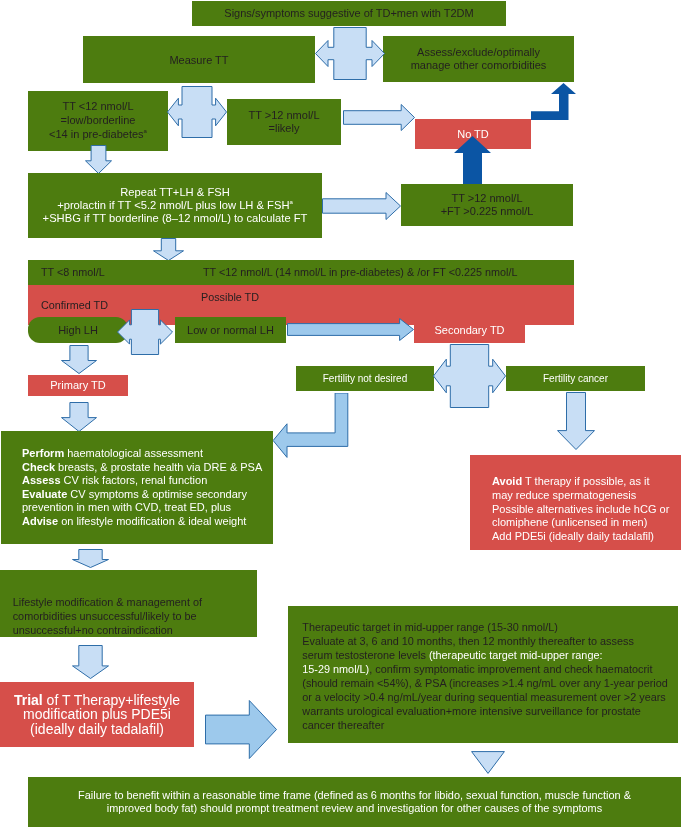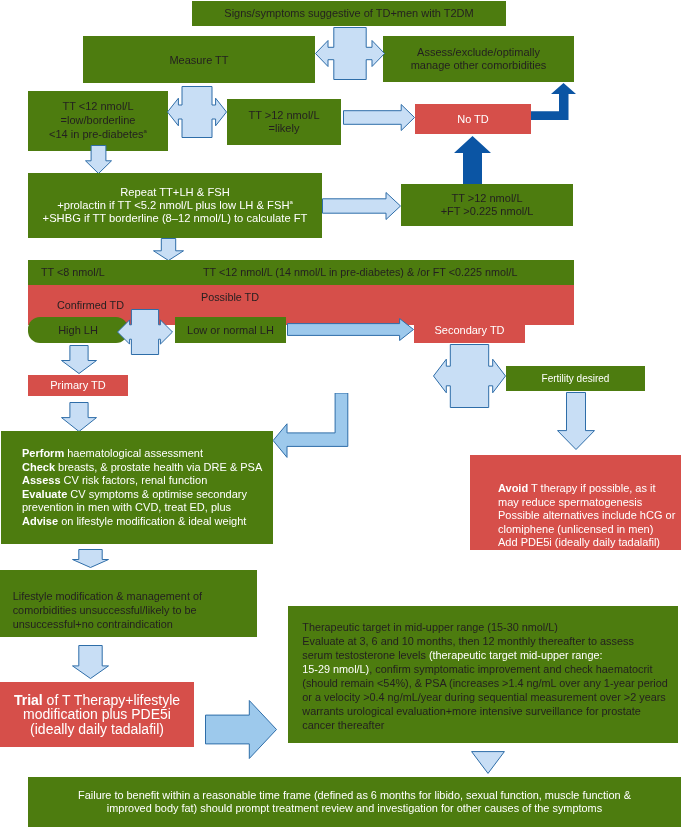--- a/index.html
+++ b/index.html
@@ -63,21 +63,21 @@
       <span>=likely</span>
     </span>
   </div>
 
   <div class="ar" style="left:343px;top:104px;">
     <svg width="72" height="27" viewBox="0 0 72 27">
         <path class="rarrow-a" d="M 0.5 6.7 L 58.2 6.7 L 58.2 0.5 L 71.5 13.5 L 58.2 26.5 L 58.2 20.3 L 0.5 20.3 Z" fill="#C8DEF5" stroke="#2E6DA8" stroke-width="1" stroke-linejoin="miter"></path>
       </svg>
   </div>
 
-  <div class="box red twhite" style="left:415px;top:104px;width:116px;height:30px;font-size:11px;line-height:30px;">
+  <div class="box red twhite" style="left:415px;top:119px;width:116px;height:30px;font-size:11px;line-height:30px;">
     <span class="tx">No TD</span>
   </div>
 
   <div class="ar" style="left:531px;top:83px;">
     <svg width="46" height="38" viewBox="0 0 46 38">
         <path class="elbow-ru" d="M 32.5 0 L 45 11 L 37.5 11 L 37.5 37 L 0 37 L 0 28.2 L 28 28.2 L 28 11 L 20 11 Z" fill="#0B55A4" stroke="none"></path>
       </svg>
   </div>
 
   <div class="ar" style="left:85px;top:145px;">
@@ -119,21 +119,21 @@
       </svg>
   </div>
 
   <div class="box blue tdark lft" style="left:28px;top:260px;width:546px;height:25px;font-size:10.8px;line-height:25px;padding-left:13px;">
     <span class="tx">TT &lt;8 nmol/L</span>
   </div>
   <div class="box blue tdark lft" style="left:203px;top:260px;width:371px;height:25px;font-size:10.8px;line-height:25px;background:transparent;">
     <span class="tx">TT &lt;12 nmol/L (14 nmol/L in pre-diabetes) &amp; /or FT &lt;0.225 nmol/L</span>
   </div>
 
-  <div class="box red tdark lft" style="left:28px;top:285px;width:546px;height:40px;font-size:10.8px;line-height:24px;padding-left:29px;">
+  <div class="box red tdark lft" style="left:28px;top:285px;width:546px;height:40px;font-size:10.8px;line-height:24px;padding-left:13px;">
     <span class="tx">Confirmed TD</span>
   </div>
   <div class="box red tdark lft" style="left:201px;top:285px;width:373px;height:24px;font-size:10.8px;line-height:24px;background:transparent;">
     <span class="tx">Possible TD</span>
   </div>
 
   <div class="box blue tdark" style="left:28px;top:317px;width:100px;height:26px;font-size:11px;line-height:26px;border-radius:12px;">
     <span class="tx">High LH</span>
   </div>
 
@@ -160,29 +160,32 @@
   <div class="ar" style="left:61px;top:345px;">
     <svg width="36" height="29" viewBox="0 0 36 29">
         <path class="darrow-c" d="M 8.9 0.5 L 27.1 0.5 L 27.1 15.5 L 35.5 15.5 L 18 28.5 L 0.5 15.5 L 8.9 15.5 Z" fill="#C8DEF5" stroke="#2E6DA8" stroke-width="1" stroke-linejoin="miter"></path>
       </svg>
   </div>
 
   <div class="box red twhite" style="left:28px;top:375px;width:100px;height:21px;font-size:11px;line-height:21px;text-align:center;">
     <span class="tx">Primary TD</span>
   </div>
 
+  <div class="box blue twhite" style="left:296px;top:366px;width:138px;height:25px;font-size:10px;line-height:25px;">
+    <span class="tx">Fertility not desired</span>
+  </div>
 
   <div class="ar" style="left:433px;top:344px;">
     <svg width="73" height="64" viewBox="0 0 73 64">
         <path class="lrarrow4" d="M 0.5 32 L 13.3 15.2 L 13.3 22.2 L 17.3 22.2 L 17.3 0.5 L 55.7 0.5 L 55.7 22.2 L 59.7 22.2 L 59.7 15.2 L 72.5 32 L 59.7 48.8 L 59.7 41.8 L 55.7 41.8 L 55.7 63.5 L 17.3 63.5 L 17.3 41.8 L 13.3 41.8 L 13.3 48.8 Z" fill="#C8DEF5" stroke="#2E6DA8" stroke-width="1" stroke-linejoin="miter"></path>
       </svg>
   </div>
 
   <div class="box blue twhite" style="left:506px;top:366px;width:139px;height:25px;font-size:10px;line-height:25px;">
-    <span class="tx">Fertility desired</span>
+    <span class="tx">Fertility cancer</span>
   </div>
 
   <div class="ar" style="left:272px;top:393px;">
     <svg width="77" height="66" viewBox="0 0 77 66">
         <path class="elbow-dl" d="M 63.1 0 L 75.8 0 L 75.8 53.4 L 15 53.4 L 15 64.4 L 1.1 47.5 L 15 30.8 L 15 39.9 L 63.1 39.9 Z" fill="#9DC9EC" stroke="#2E6DA8" stroke-width="1"></path>
       </svg>
   </div>
 
   <div class="ar" style="left:61px;top:402px;">
     <svg width="36" height="30" viewBox="0 0 36 30">
@@ -193,31 +196,31 @@
   <div class="ar" style="left:557px;top:392px;">
     <svg width="38" height="58" viewBox="0 0 38 58">
         <path class="darrow-e" d="M 9.5 0.5 L 28.5 0.5 L 28.5 38.6 L 37.5 38.6 L 19 57.5 L 0.5 38.6 L 9.5 38.6 Z" fill="#C8DEF5" stroke="#2E6DA8" stroke-width="1" stroke-linejoin="miter"></path>
       </svg>
   </div>
 
   <div class="box blue twhite lft" style="left:1px;top:431px;width:272px;height:113px;font-size:11px;line-height:13.5px;padding-left:21px;align-items:flex-start;padding-top:16.3px;">
     <span class="tx"><b>Perform</b> haematological assessment<br><b>Check</b> breasts, &amp; prostate health via DRE &amp; PSA<br><b>Assess</b> CV risk factors, renal function<br><b>Evaluate</b> CV symptoms &amp; optimise secondary<br>prevention in men with CVD, treat ED, plus<br><b>Advise</b> on lifestyle modification &amp; ideal weight</span>
   </div>
 
-  <div class="box red twhite lft" style="left:470px;top:455px;width:211px;height:95px;font-size:11px;line-height:13.6px;padding-left:28px;align-items:flex-end;padding-top:13.6px;">
+  <div class="box red twhite lft" style="left:470px;top:455px;width:211px;height:95px;font-size:11px;line-height:13.6px;padding-left:22px;align-items:center;padding-top:13.6px;">
     <span class="tx"><b>Avoid</b> T therapy if possible, as it<br>may reduce spermatogenesis<br>Possible alternatives include hCG or<br>clomiphene (unlicensed in men)<br>Add PDE5i (ideally daily tadalafil)</span>
   </div>
 
   <div class="ar" style="left:72px;top:549px;">
     <svg width="37" height="19" viewBox="0 0 37 19">
         <path class="darrow-f" d="M 6.800000000000001 0.5 L 30.2 0.5 L 30.2 10.5 L 36.5 10.5 L 18.5 18.5 L 0.5 10.5 L 6.800000000000001 10.5 Z" fill="#C8DEF5" stroke="#2E6DA8" stroke-width="1" stroke-linejoin="miter"></path>
       </svg>
   </div>
 
-  <div class="box blue tdark lft" style="left:0px;top:570px;width:257px;height:67px;font-size:10.85px;line-height:14.05px;padding-left:12.7px;align-items:center;padding-top:13.4px;">
+  <div class="box blue tdark lft" style="left:0px;top:570px;width:257px;height:67px;font-size:10.85px;line-height:14.05px;padding-left:12.7px;align-items:flex-end;padding-top:13.4px;">
     <span class="tx">
       <span>Lifestyle modification &amp; management of</span><br>
       <span>comorbidities unsuccessful/likely to be</span><br>
       <span>unsuccessful+no contraindication</span>
     </span>
   </div>
 
   <div class="ar" style="left:72px;top:645px;">
     <svg width="37" height="34" viewBox="0 0 37 34">
         <path class="darrow-g" d="M 6.800000000000001 0.5 L 30.2 0.5 L 30.2 20.9 L 36.5 20.9 L 18.5 33.5 L 0.5 20.9 L 6.800000000000001 20.9 Z" fill="#C8DEF5" stroke="#2E6DA8" stroke-width="1" stroke-linejoin="miter"></path>

